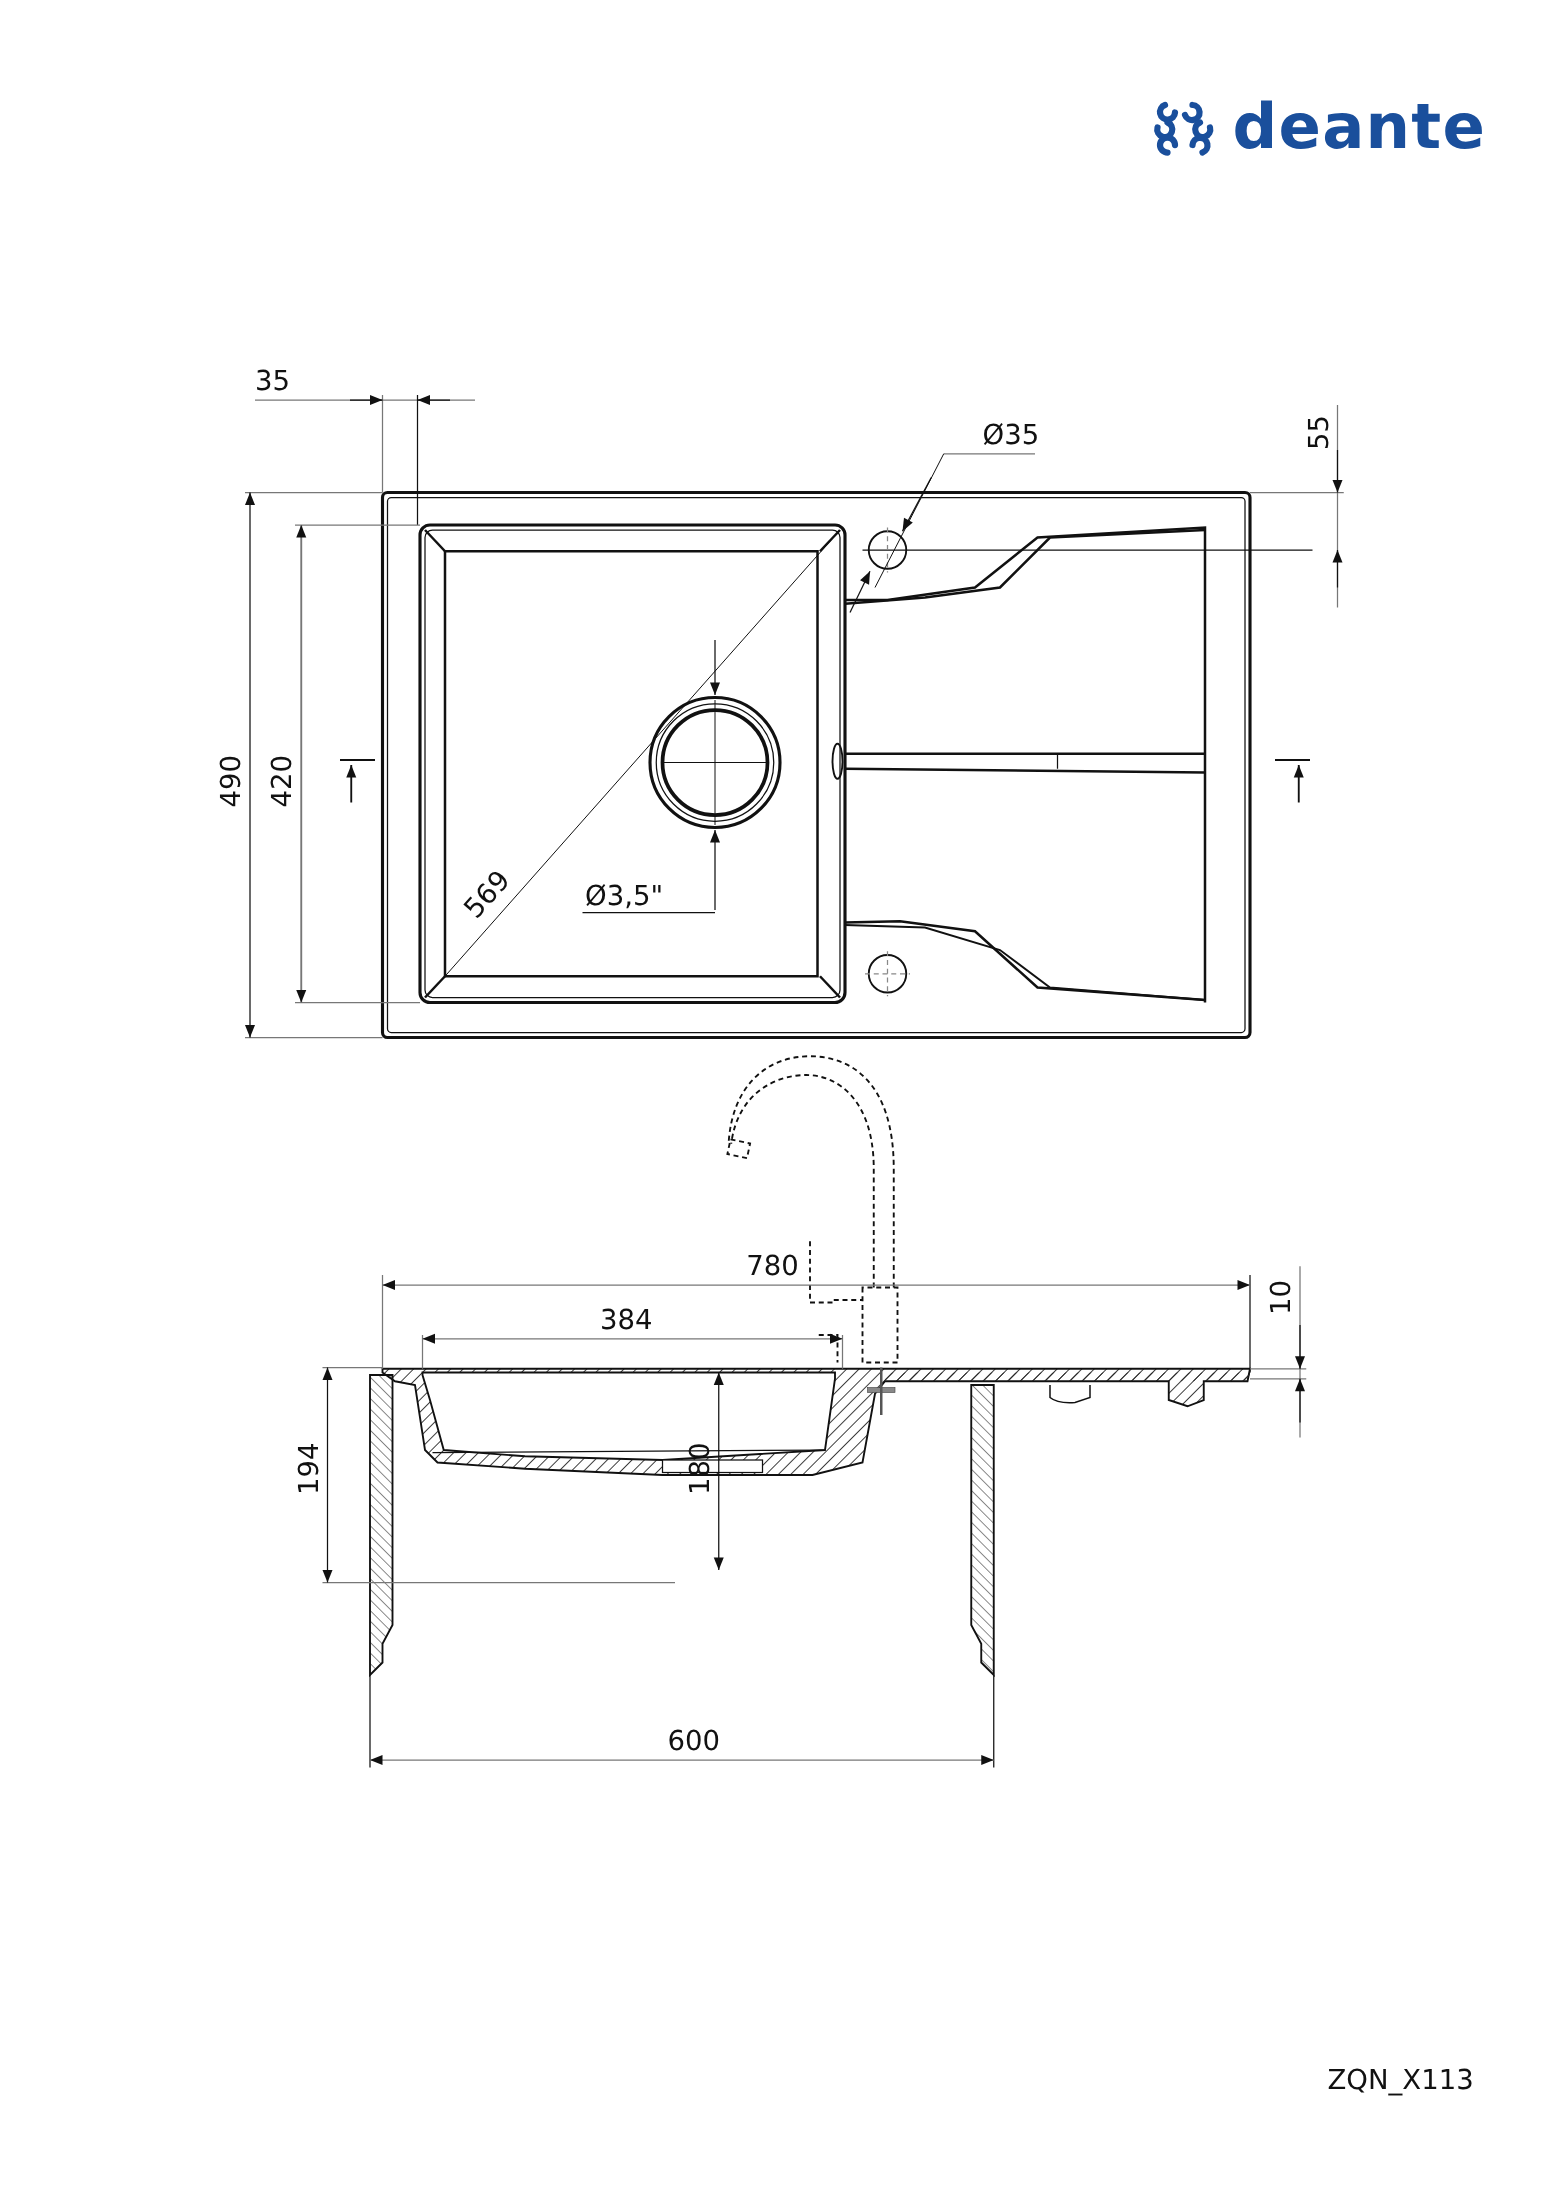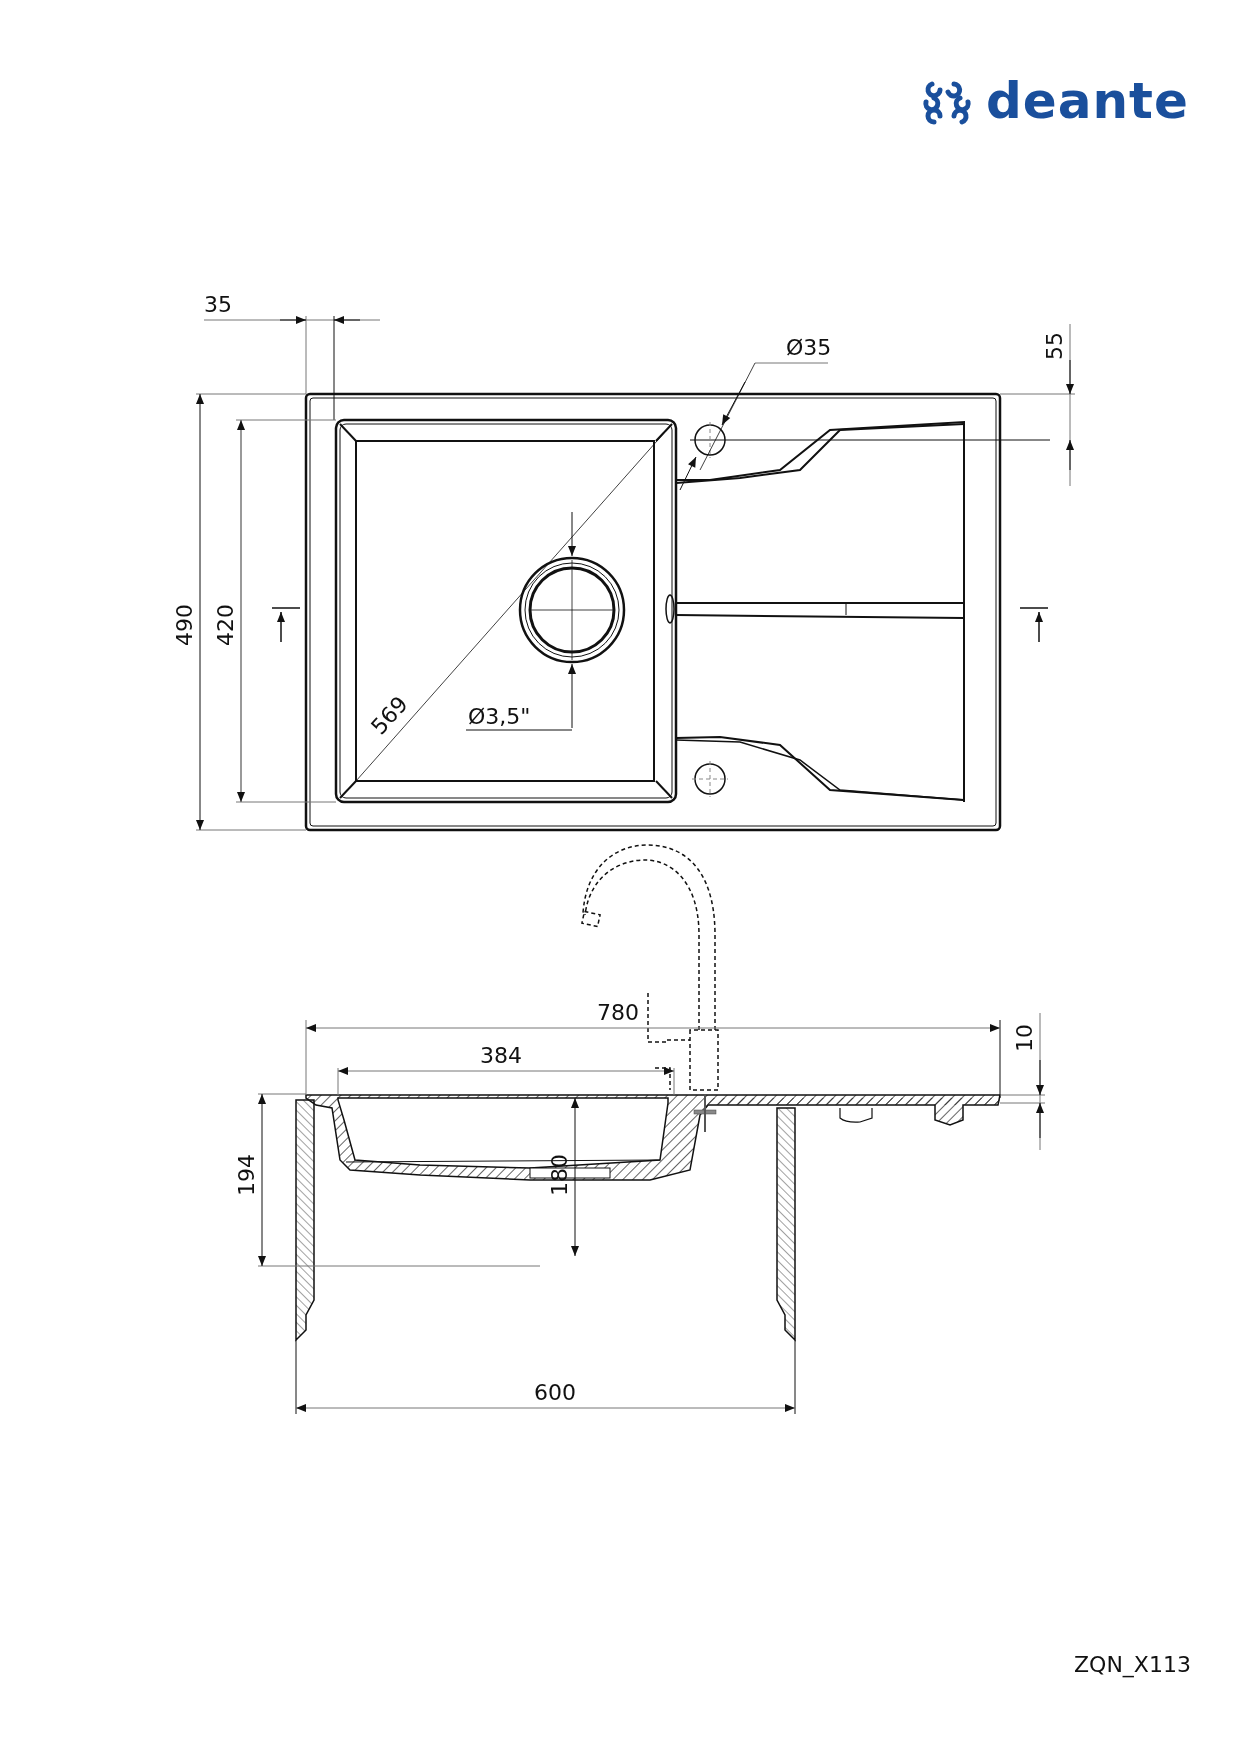--- a/index.html
+++ b/index.html
@@ -1,19 +1,19 @@
 <!DOCTYPE html>
 <html><head>
 <meta charset="utf-8">
 <style>
   html, body { margin:0; padding:0; background:#ffffff; }
   body { width:1240px; height:1754px; position:relative; overflow:hidden; font-family:"Liberation Sans", "DejaVu Sans", sans-serif; }
   .logo { position:absolute; left:918px; top:76px; display:flex; gap:10px; }
   .logo-text { font-family:"DejaVu Sans", sans-serif; font-size:50px; font-weight:bold; color:#1a4f9c; letter-spacing:1px; line-height:1; }
-  .code { position:absolute; left:1062px; top:1652px; font-size:22px; color:#111; font-family:"DejaVu Sans", sans-serif;margin-left:12px; }
+  .code { position:absolute; left:1062px; top:1652px; font-size:22px; color:#111; font-family:"DejaVu Sans", sans-serif; }
   svg.drawing { position:absolute; left:0; top:0; }
   .dim { font-family:"DejaVu Sans", sans-serif; font-size:22px; fill:#111; }
 </style>
 </head>
 <body>
 
 <div class="logo">
   <svg width="58" height="52" viewBox="0 0 58 52">
     <g fill="none" stroke="#1a4f9c" stroke-width="5" stroke-linecap="round">
       <path d="M14 8 a6 6 0 1 0 8 6"></path>

